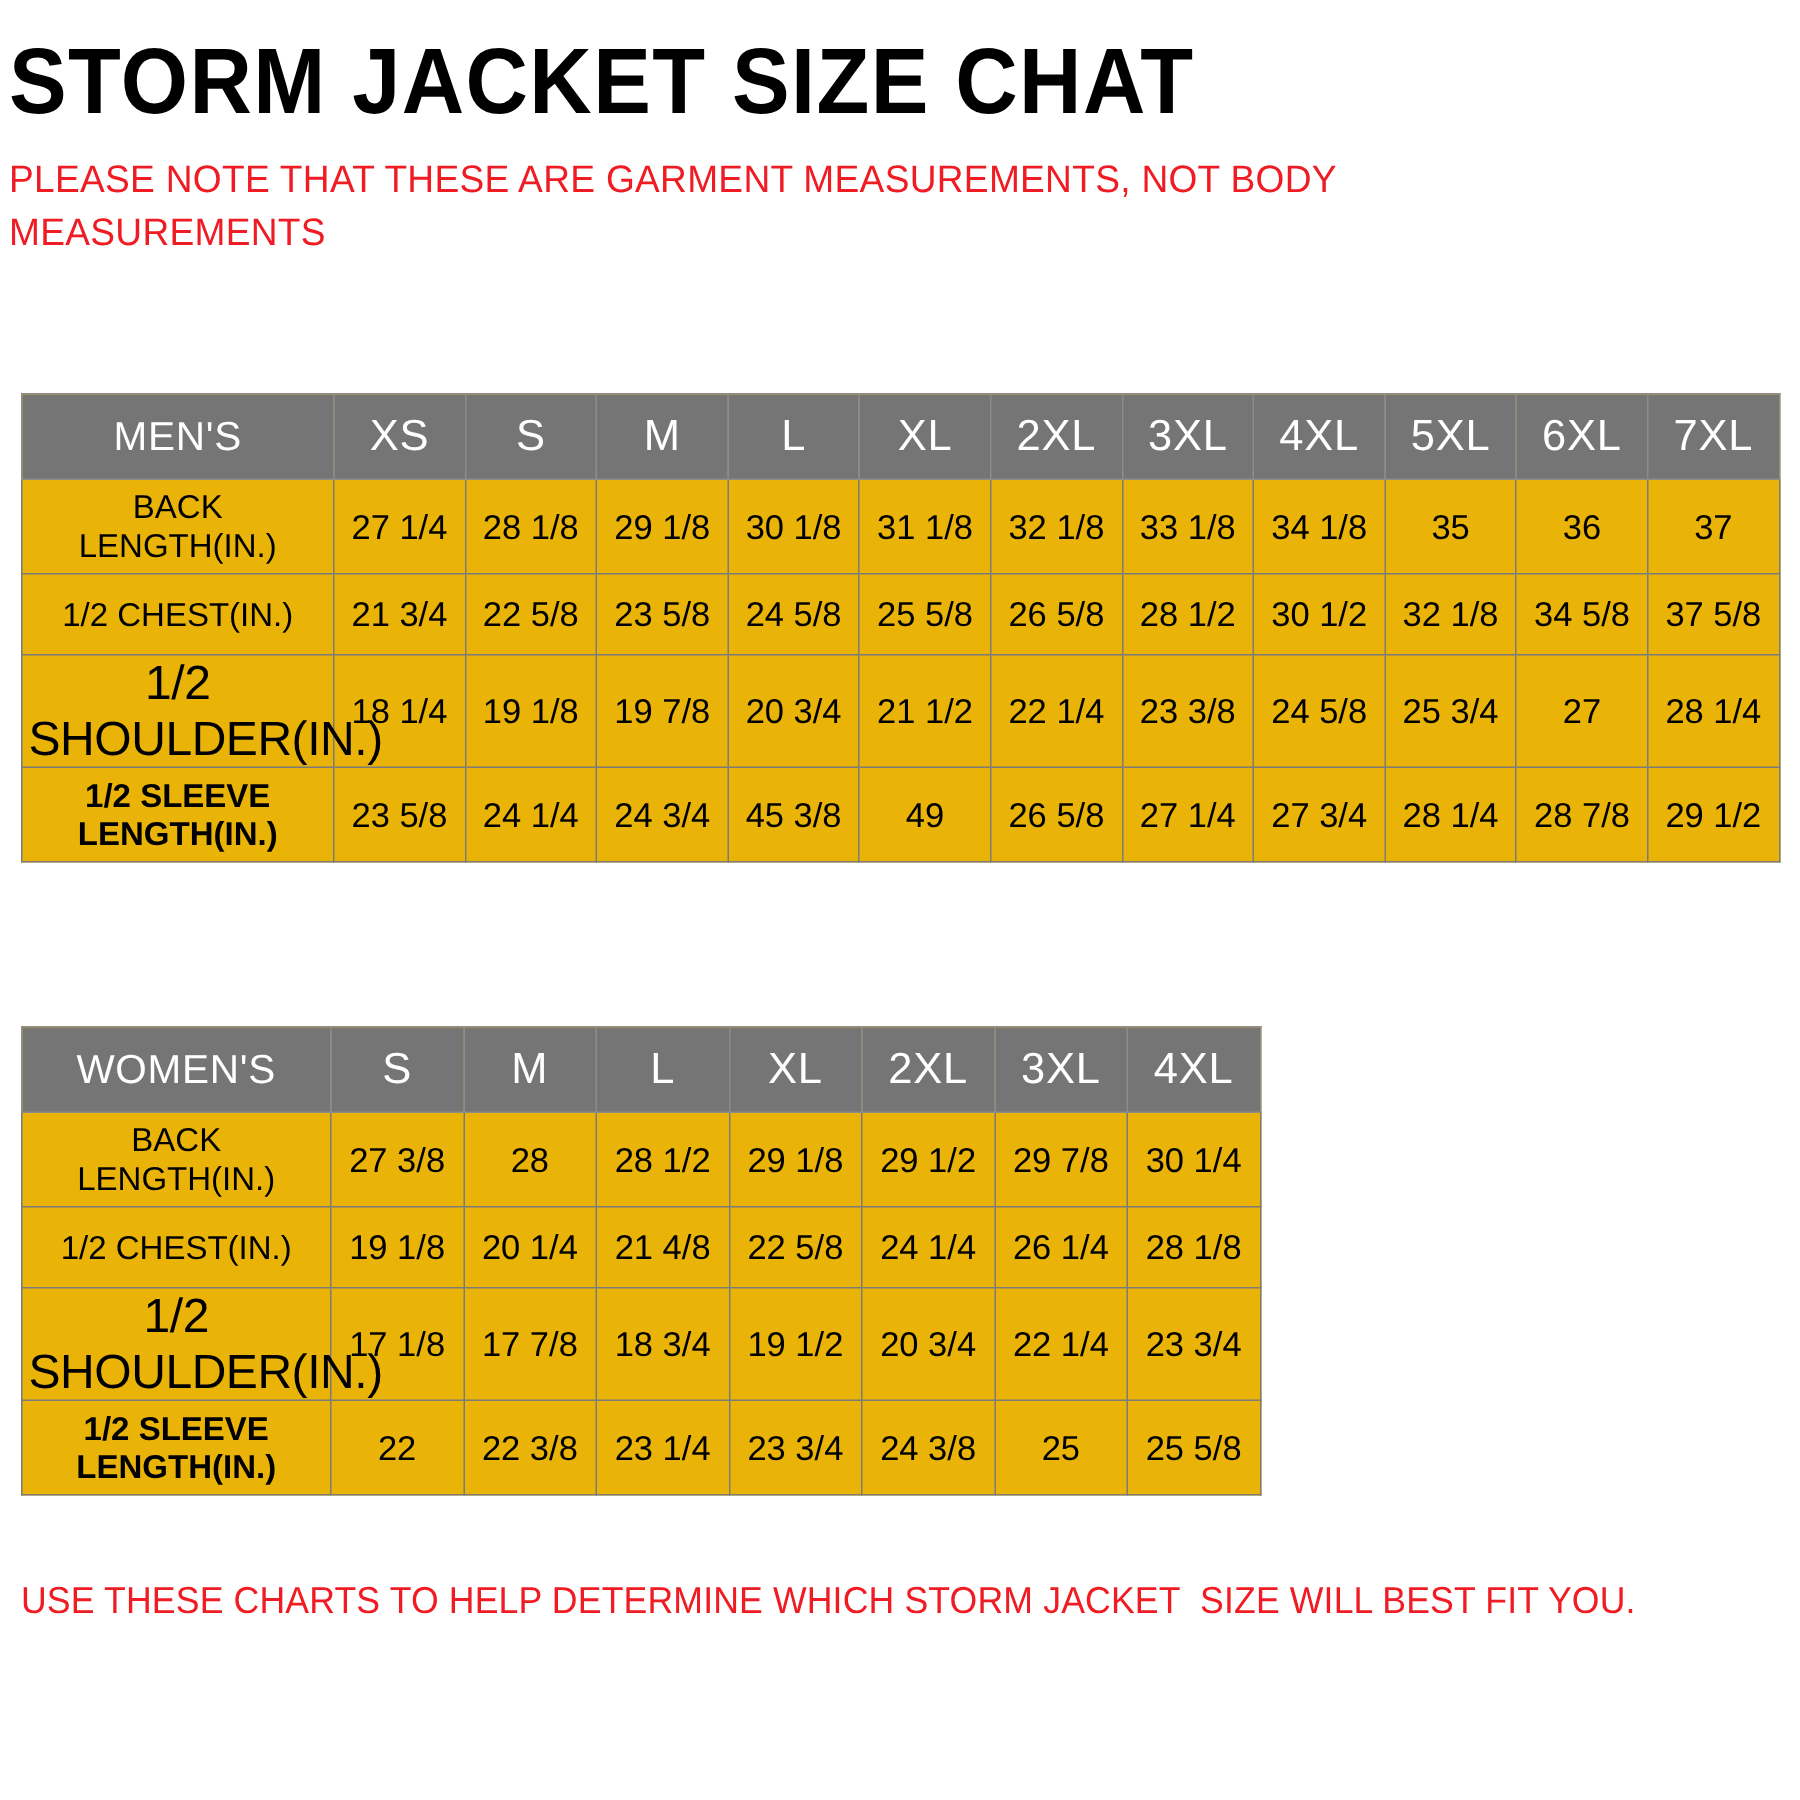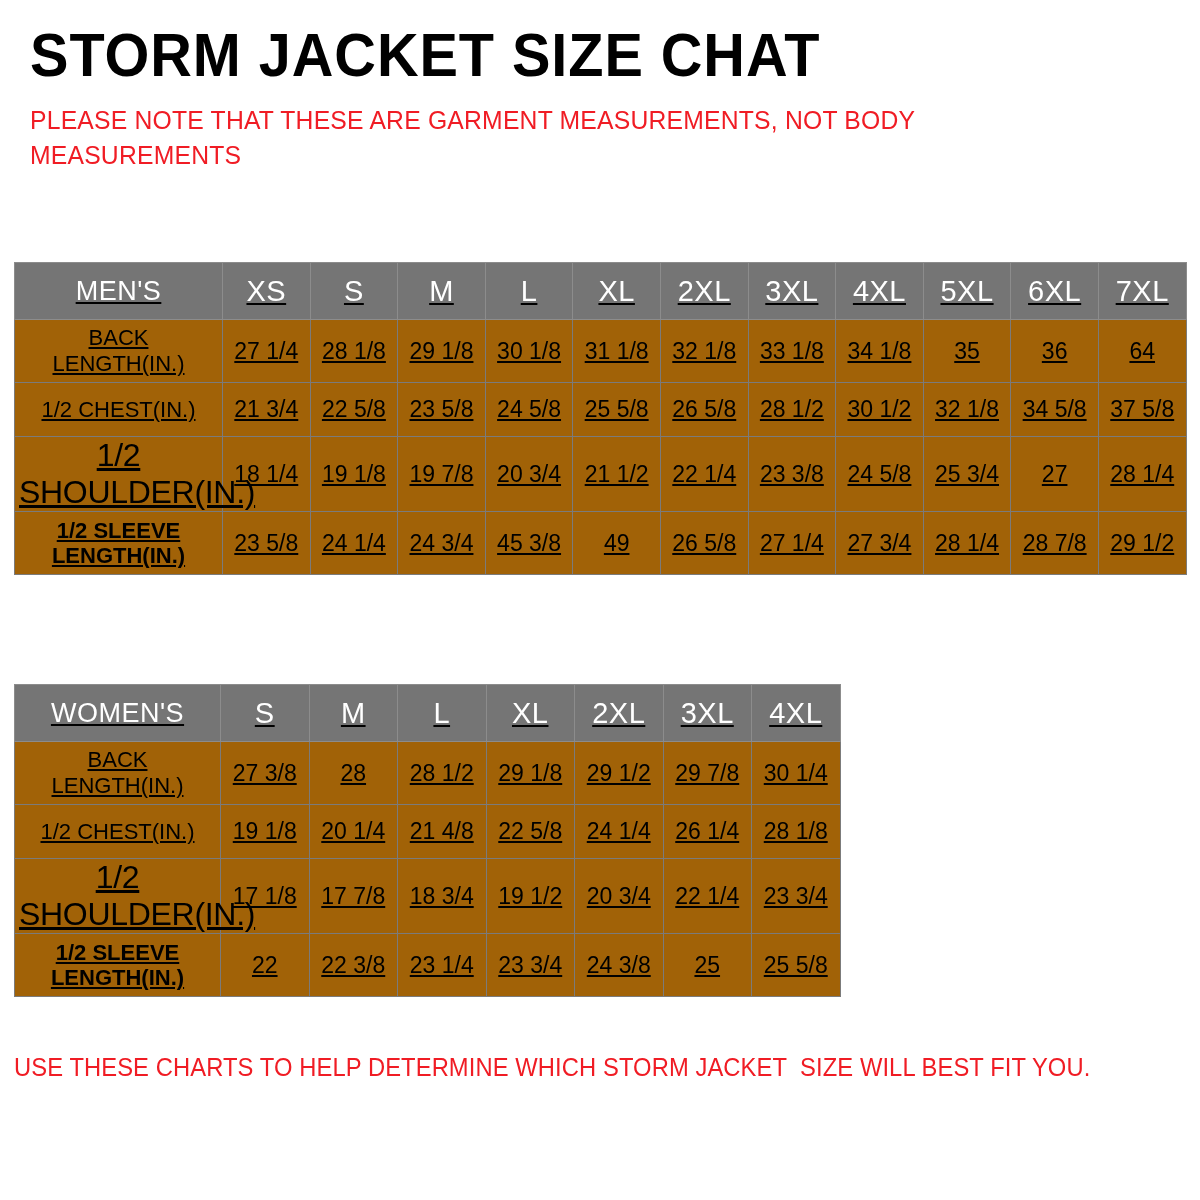--- a/index.html
+++ b/index.html
@@ -11,21 +11,21 @@
     height: 1200px;
     background: #ffffff;
     font-family: "Liberation Sans", sans-serif;
     overflow: hidden;
   }
   .page {
     position: relative;
     width: 1200px;
     height: 1200px;
     box-sizing: border-box;
-    padding: 0 30px;
+    padding: 0 6px;
   }
 
   
   .title {
     margin: 0;
     padding-top: 22px;
     font-family: "Liberation Sans", sans-serif;
     font-size: 62px;
     font-weight: bold;
     letter-spacing: 1px;
@@ -58,22 +58,21 @@
     letter-spacing: 0.1px;
     white-space: pre;
     transform: scaleX(0.95);
     transform-origin: left center;
   }
 
   
   .size-table {
     border-collapse: collapse;
     table-layout: fixed;
-    background: #a16207;
-    text-decoration: underline;
+    background: #eab308;
   }
   .size-table td,
   .size-table th {
     border: 1px solid #7b7b7b;
     text-align: center;
     vertical-align: middle;
     color: #000000;
     font-weight: normal;
     padding: 0;
   }
@@ -170,21 +169,21 @@
             <td>27 1/4</td>
             <td>28 1/8</td>
             <td>29 1/8</td>
             <td>30 1/8</td>
             <td>31 1/8</td>
             <td>32 1/8</td>
             <td>33 1/8</td>
             <td>34 1/8</td>
             <td>35</td>
             <td>36</td>
-            <td>64</td>
+            <td>37</td>
           </tr>
           <tr class="short">
             <td class="rowlabel">1/2 CHEST(IN.)</td>
             <td>21 3/4</td>
             <td>22 5/8</td>
             <td>23 5/8</td>
             <td>24 5/8</td>
             <td>25 5/8</td>
             <td>26 5/8</td>
             <td>28 1/2</td>

